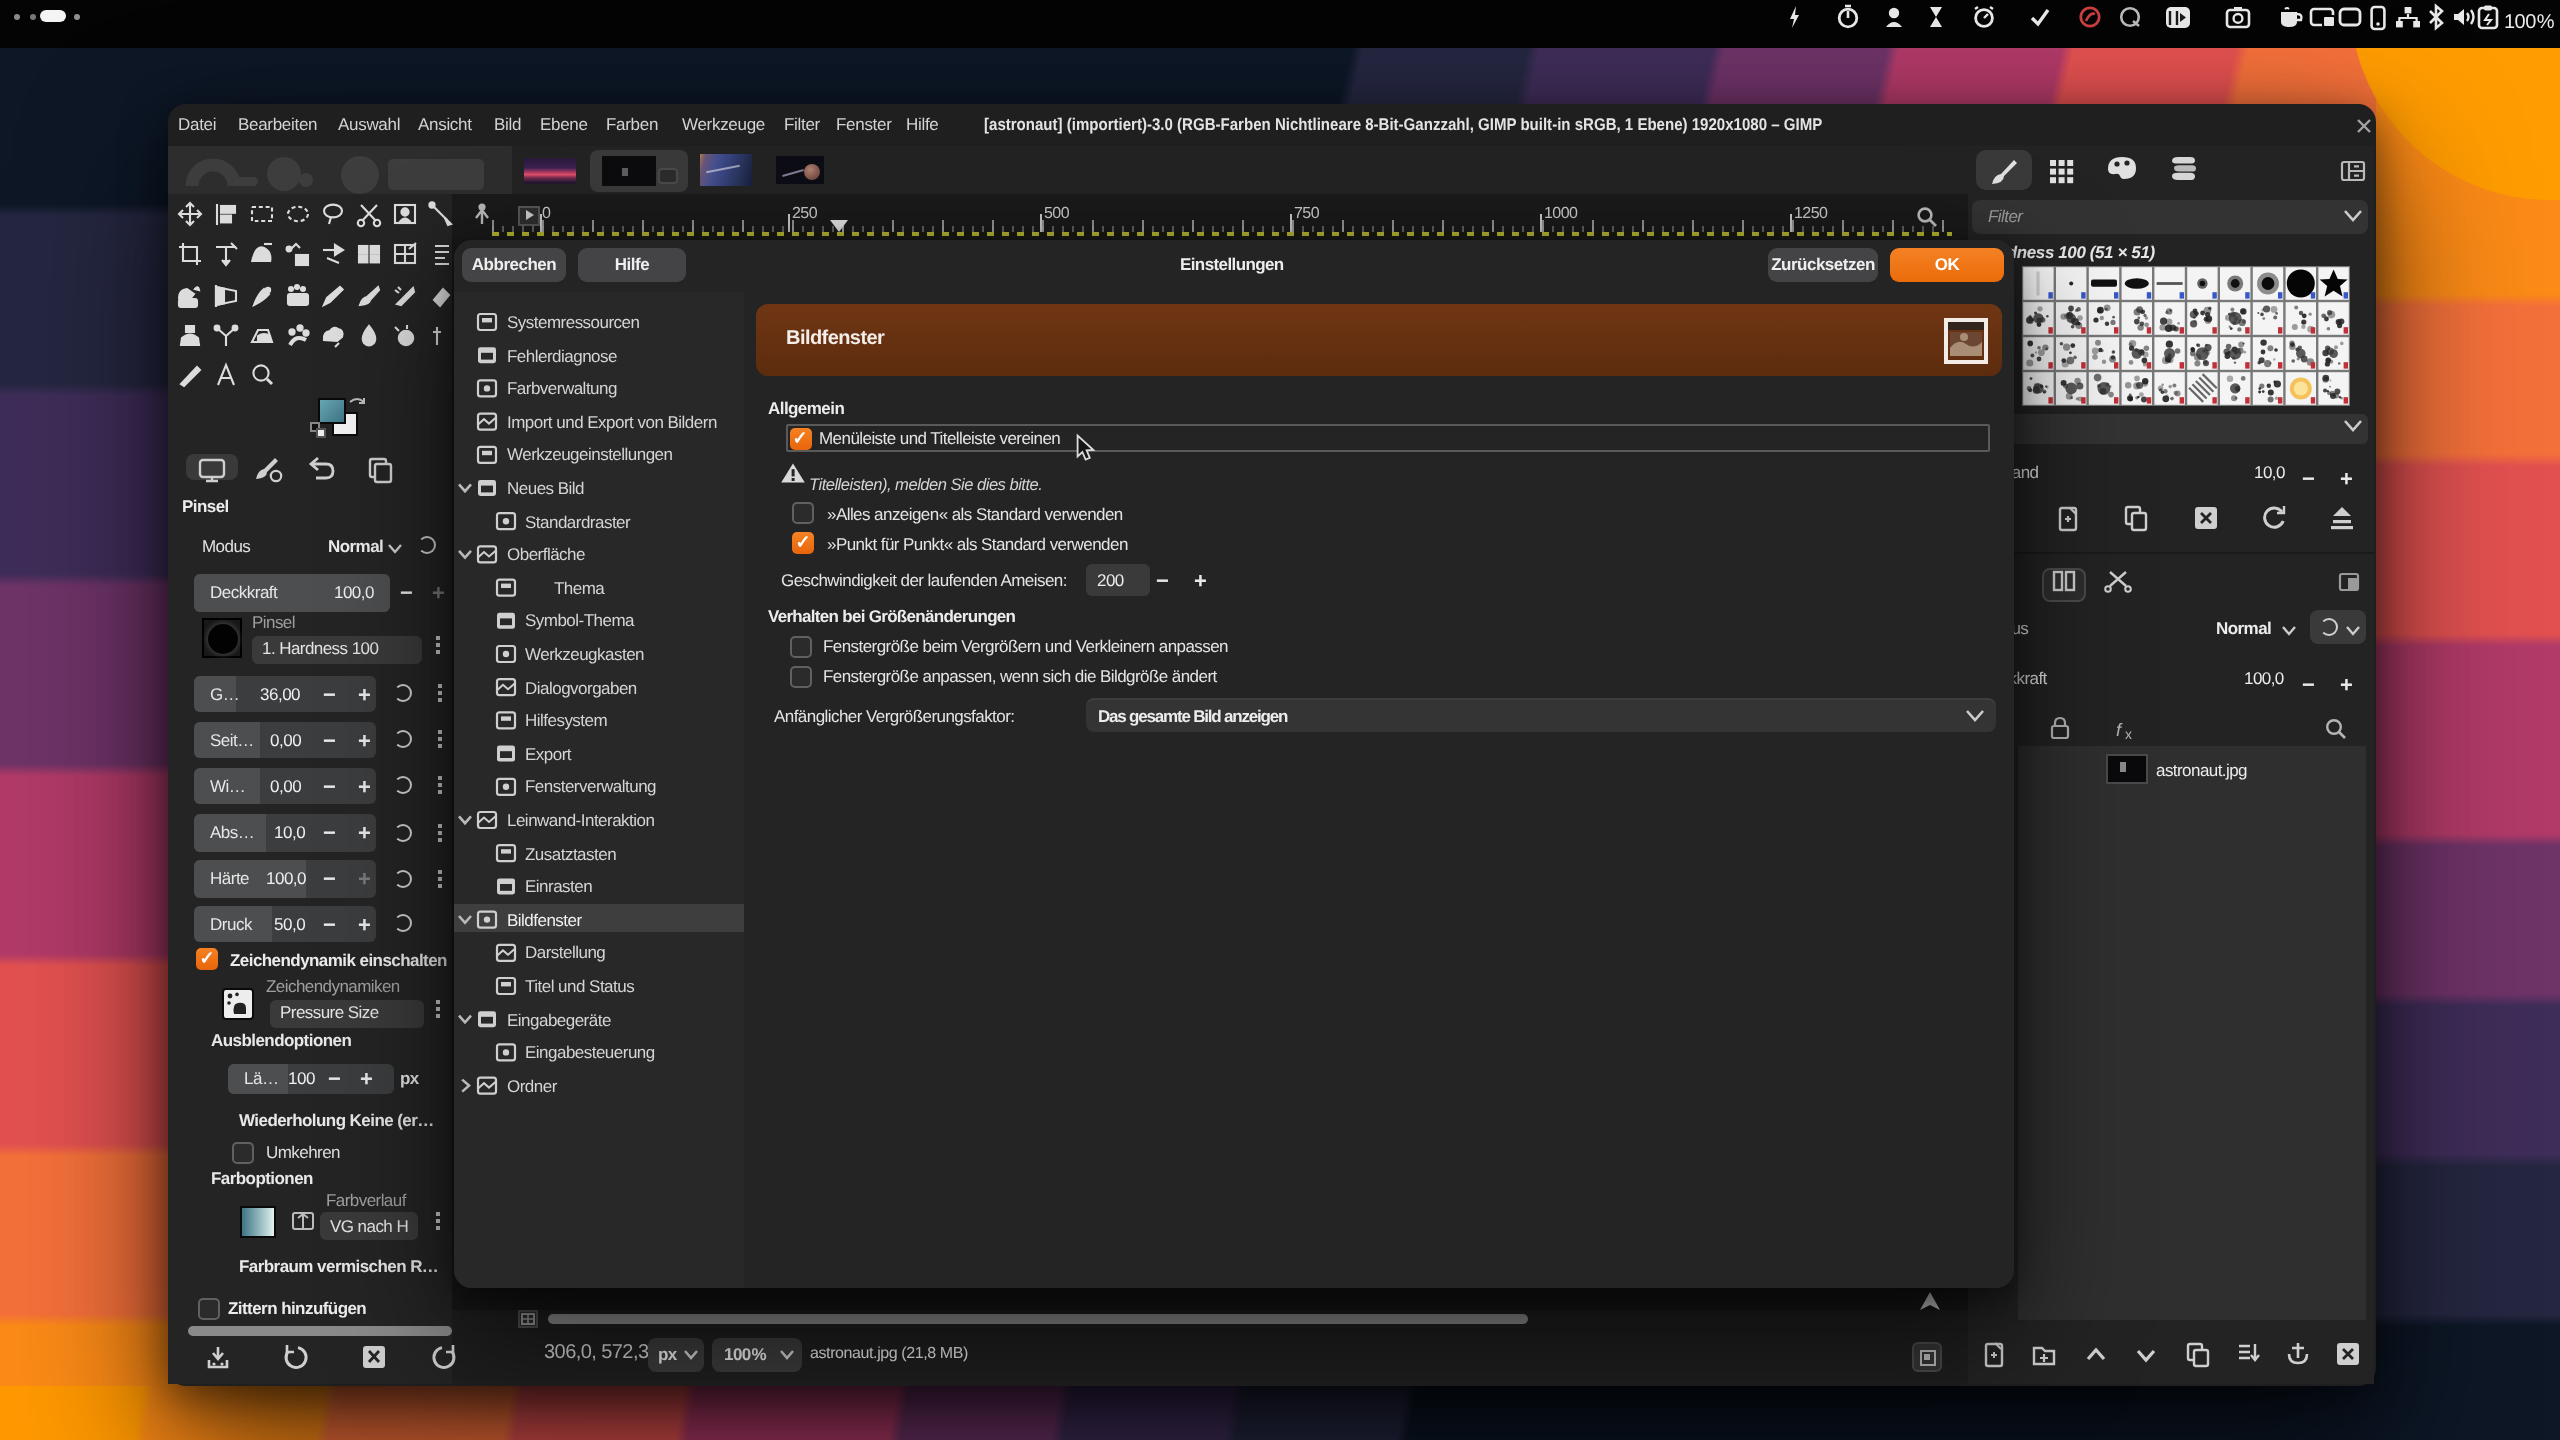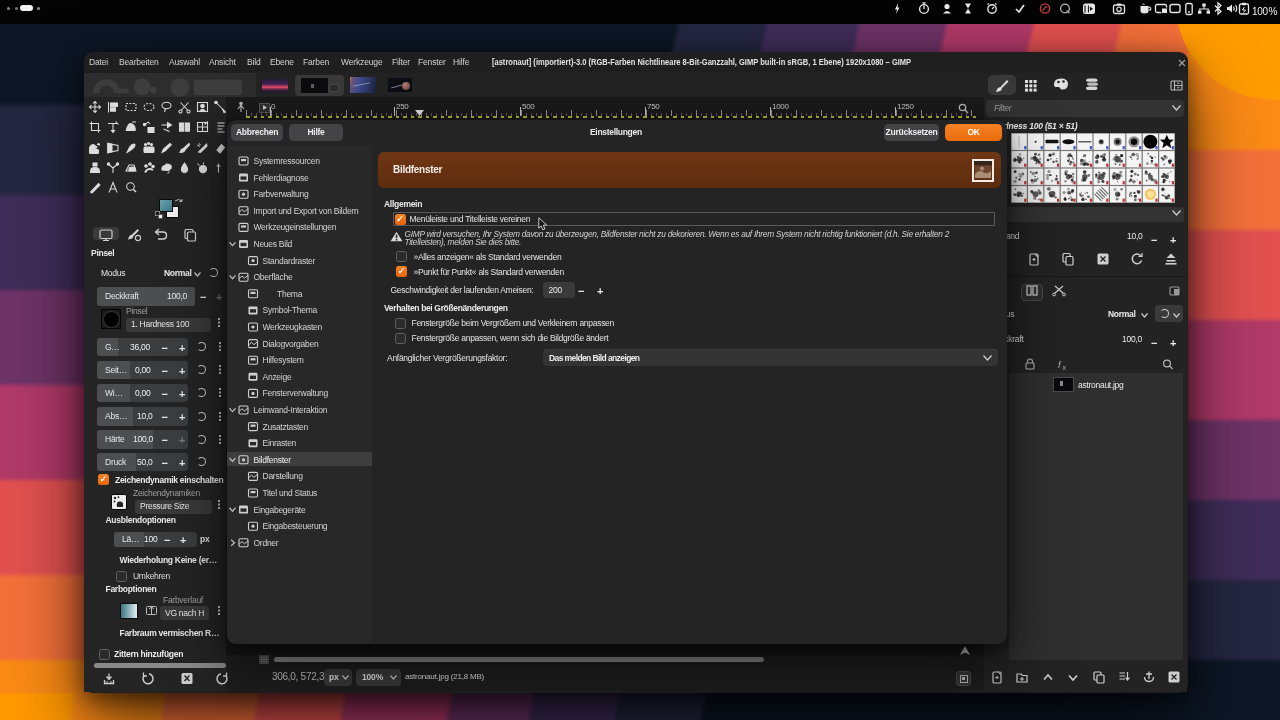--- a/index.html
+++ b/index.html
@@ -1083,21 +1083,21 @@
   <div class="sbt" style="left:253.5px;top:202.8px">Import und Export von Bildern</div>
   <div class="sbt" style="left:253.5px;top:219.4px">Werkzeugeinstellungen</div>
   <div class="sbt" style="left:253.5px;top:236px">Neues Bild</div>
   <div class="sbt" style="left:262.5px;top:252.6px">Standardraster</div>
   <div class="sbt" style="left:253.5px;top:269.2px">Oberfläche</div>
   <div class="sbt" style="left:277px;top:285.8px">Thema</div>
   <div class="sbt" style="left:262.5px;top:302.4px">Symbol-Thema</div>
   <div class="sbt" style="left:262.5px;top:319px">Werkzeugkasten</div>
   <div class="sbt" style="left:262.5px;top:335.6px">Dialogvorgaben</div>
   <div class="sbt" style="left:262.5px;top:352.2px">Hilfesystem</div>
-  <div class="sbt" style="left:262.5px;top:368.8px">Anzeige</div>
+  <div class="sbt" style="left:262.5px;top:368.8px">Export</div>
   <div class="sbt" style="left:262.5px;top:385.4px">Fensterverwaltung</div>
   <div class="sbt" style="left:253.5px;top:402px">Leinwand-Interaktion</div>
   <div class="sbt" style="left:262.5px;top:418.6px">Zusatztasten</div>
   <div class="sbt" style="left:262.5px;top:435.2px">Einrasten</div>
   <div class="sbt" style="left:253.5px;top:451.8px;color:#f0f0f0">Bildfenster</div>
   <div class="sbt" style="left:262.5px;top:468.4px">Darstellung</div>
   <div class="sbt" style="left:262.5px;top:485px">Titel und Status</div>
   <div class="sbt" style="left:253.5px;top:501.6px">Eingabegeräte</div>
   <div class="sbt" style="left:262.5px;top:518.2px">Eingabesteuerung</div>
   <div class="sbt" style="left:253.5px;top:534.8px">Ordner</div>
@@ -1114,38 +1114,37 @@
 
   <div class="tx b" style="left:384px;top:199px;color:#ececec">Allgemein</div>
   <div class="ab" style="left:393px;top:212.3px;width:602px;height:13.5px;border:1px solid #5a5a5a;border-radius:1px"></div>
   <div class="cbo" style="left:394.5px;top:213.8px">✓</div>
   <div class="tx" style="left:409.5px;top:214.3px;color:#e4e4e4">Menüleiste und Titelleiste vereinen</div>
   <svg style="left:390px;top:230.5px" width="13" height="11" viewBox="0 0 13 11">
       <path d="M6.5 0.8 L12.4 10.2 L0.6 10.2 Z" fill="#d9d9d9"></path>
       <rect x="5.8" y="3.6" width="1.5" height="3.6" fill="#242424"></rect>
       <rect x="5.8" y="8" width="1.5" height="1.5" fill="#242424"></rect>
     </svg>
-  <div class="tx i" style="left:404.5px;top:228.8px;color:#d2d2d2;font-size:8.3px;letter-spacing:-.26px">GIMP wird versuchen, Ihr System davon zu überzeugen, Bildfenster nicht zu dekorieren. Wenn es auf Ihrem System nicht richtig funktioniert (d.h. Sie erhalten 2</div>
   <div class="tx i" style="left:404.5px;top:236.7px;color:#d2d2d2;font-size:8.3px;letter-spacing:-.26px">Titelleisten), melden Sie dies bitte.</div>
   <div class="cb" style="left:396px;top:251px"></div>
   <div class="tx" style="left:413.5px;top:251.5px;color:#e4e4e4">»Alles anzeigen« als Standard verwenden</div>
   <div class="cbo" style="left:396px;top:266px">✓</div>
   <div class="tx" style="left:413.5px;top:266.5px;color:#e4e4e4">»Punkt für Punkt« als Standard verwenden</div>
   <div class="tx" style="left:390.5px;top:284.5px;color:#e4e4e4">Geschwindigkeit der laufenden Ameisen:</div>
   <div class="ab" style="left:543px;top:281.5px;width:32px;height:16px;background:#3a3a3a;border-radius:3px"></div>
   <div class="tx" style="left:548.5px;top:284.5px;color:#ececec">200</div>
   <div class="mi" style="left:578px;top:286px">−</div>
     <div class="plus" style="left:597px;top:286px">+</div>
   <div class="tx b" style="left:384px;top:303px;color:#ececec;letter-spacing:-.35px">Verhalten bei Größenänderungen</div>
   <div class="cb" style="left:394.5px;top:317.5px"></div>
   <div class="tx" style="left:411.5px;top:318px;color:#e4e4e4">Fenstergröße beim Vergrößern und Verkleinern anpassen</div>
   <div class="cb" style="left:394.5px;top:332.5px"></div>
   <div class="tx" style="left:411.5px;top:333px;color:#e4e4e4">Fenstergröße anpassen, wenn sich die Bildgröße ändert</div>
   <div class="tx" style="left:387px;top:352.5px;color:#e4e4e4">Anfänglicher Vergrößerungsfaktor:</div>
   <div class="ab" style="left:542.5px;top:349px;width:455px;height:16.5px;background:#343434;border-radius:4px;box-shadow:inset 0 1px 0 rgba(255,255,255,.05)"></div>
-  <div class="tx b" style="left:549px;top:352.5px;color:#ececec;letter-spacing:-.6px">Das melden Bild anzeigen</div>
+  <div class="tx b" style="left:549px;top:352.5px;color:#ececec;letter-spacing:-.6px">Das gesamte Bild anzeigen</div>
   <svg style="left:983px;top:355px" width="9" height="6">
       <path d="M0.5 0.5 L4.5 5 L8.5 0.5" stroke="#ccc" stroke-width="1.3" fill="none"></path>
     </svg>
 
   <svg style="left:538px;top:217px;z-index:9" width="10" height="15" viewBox="0 0 10 15">
     <path d="M0.8 0.8 L0.8 11.2 L3.2 9 L4.8 12.8 L6.9 11.9 L5.3 8.2 L8.7 8 Z" fill="#151515" stroke="#dcdcdc" stroke-width="0.9"></path>
   </svg>
 </div>
 </body></html>

